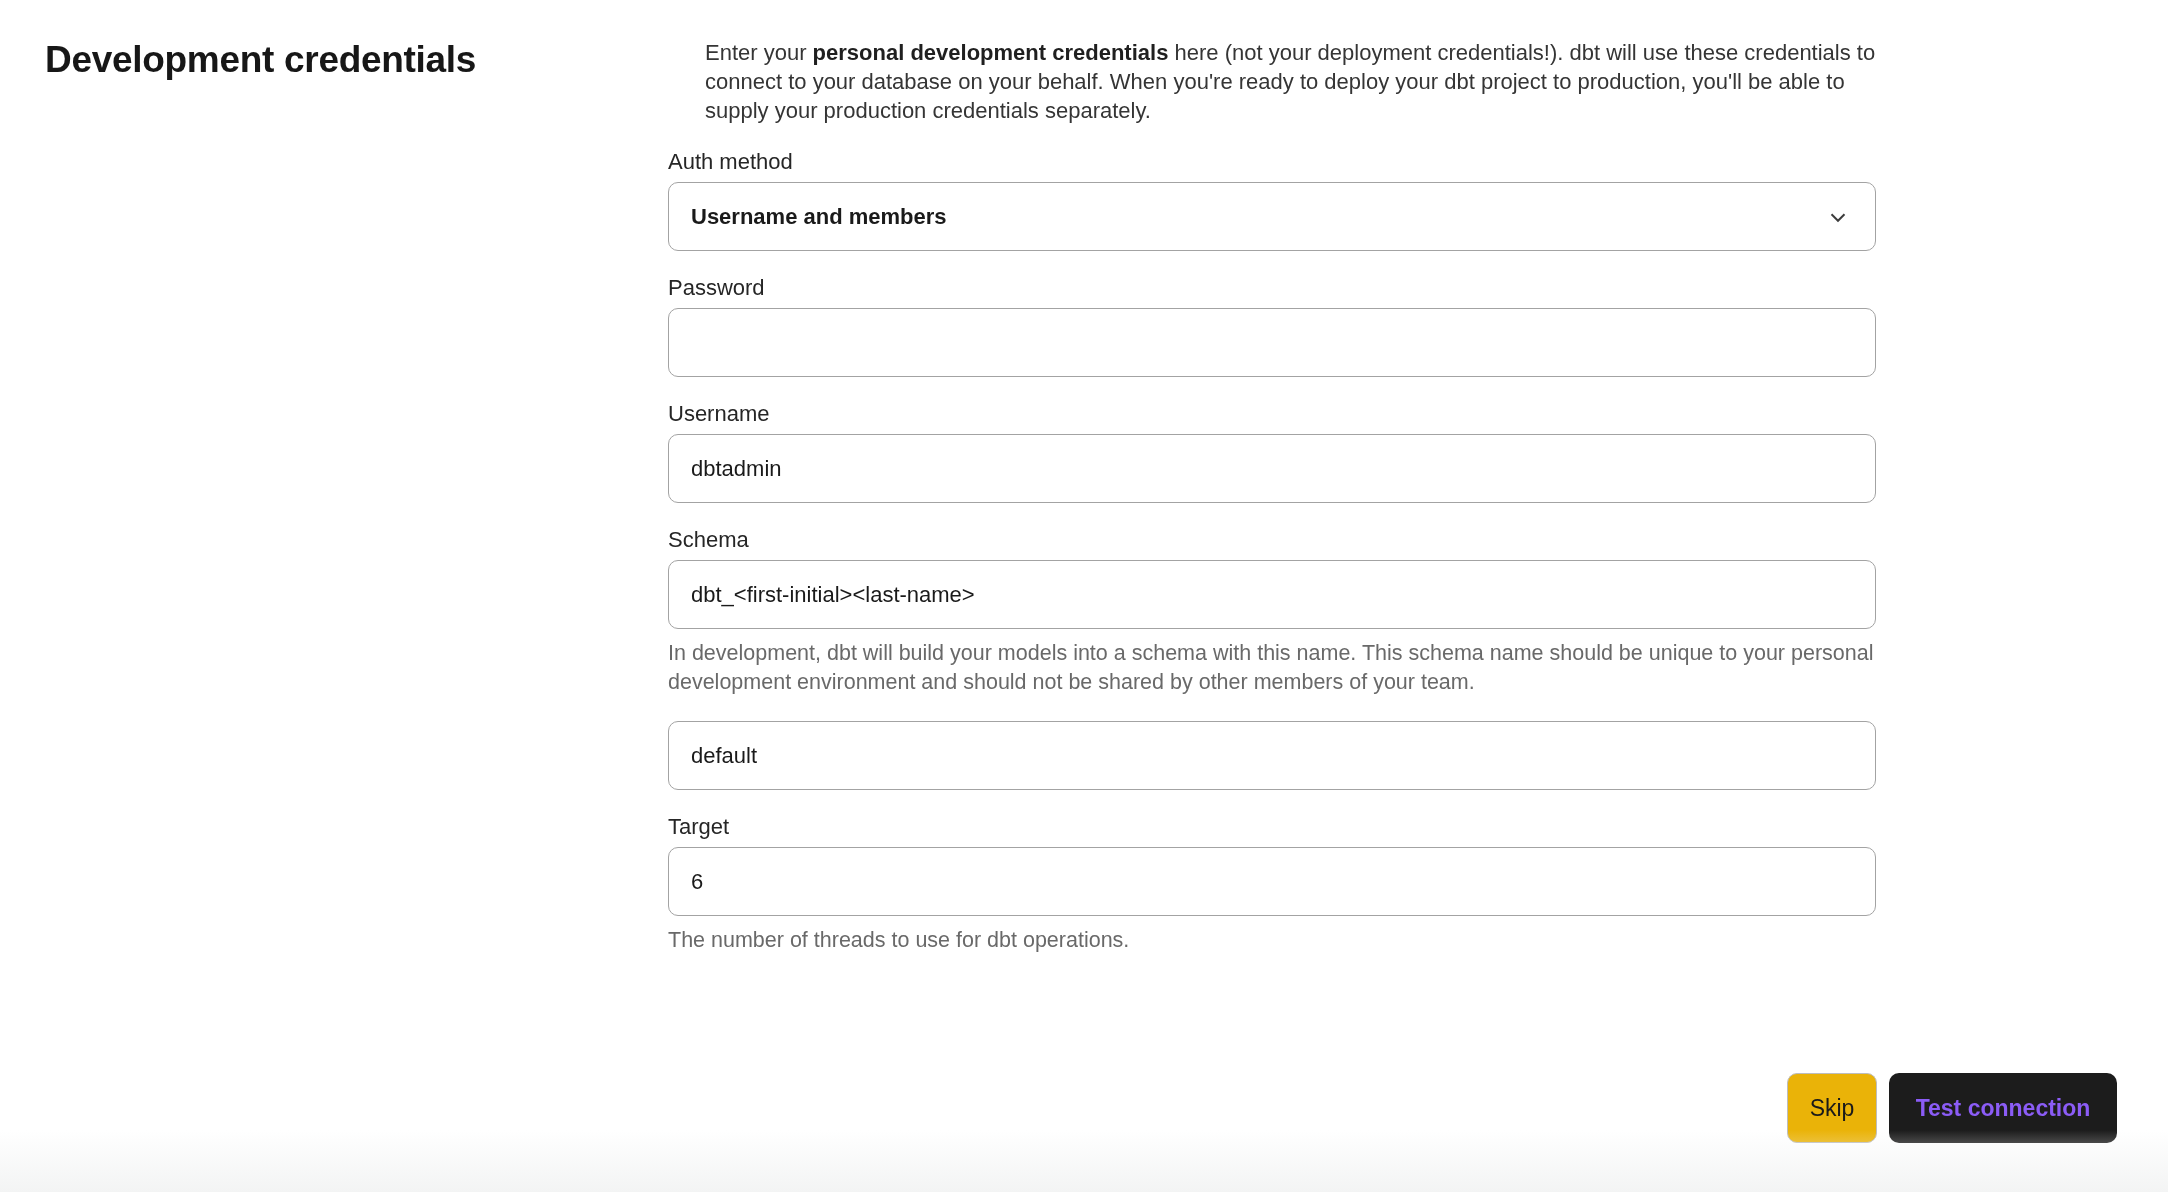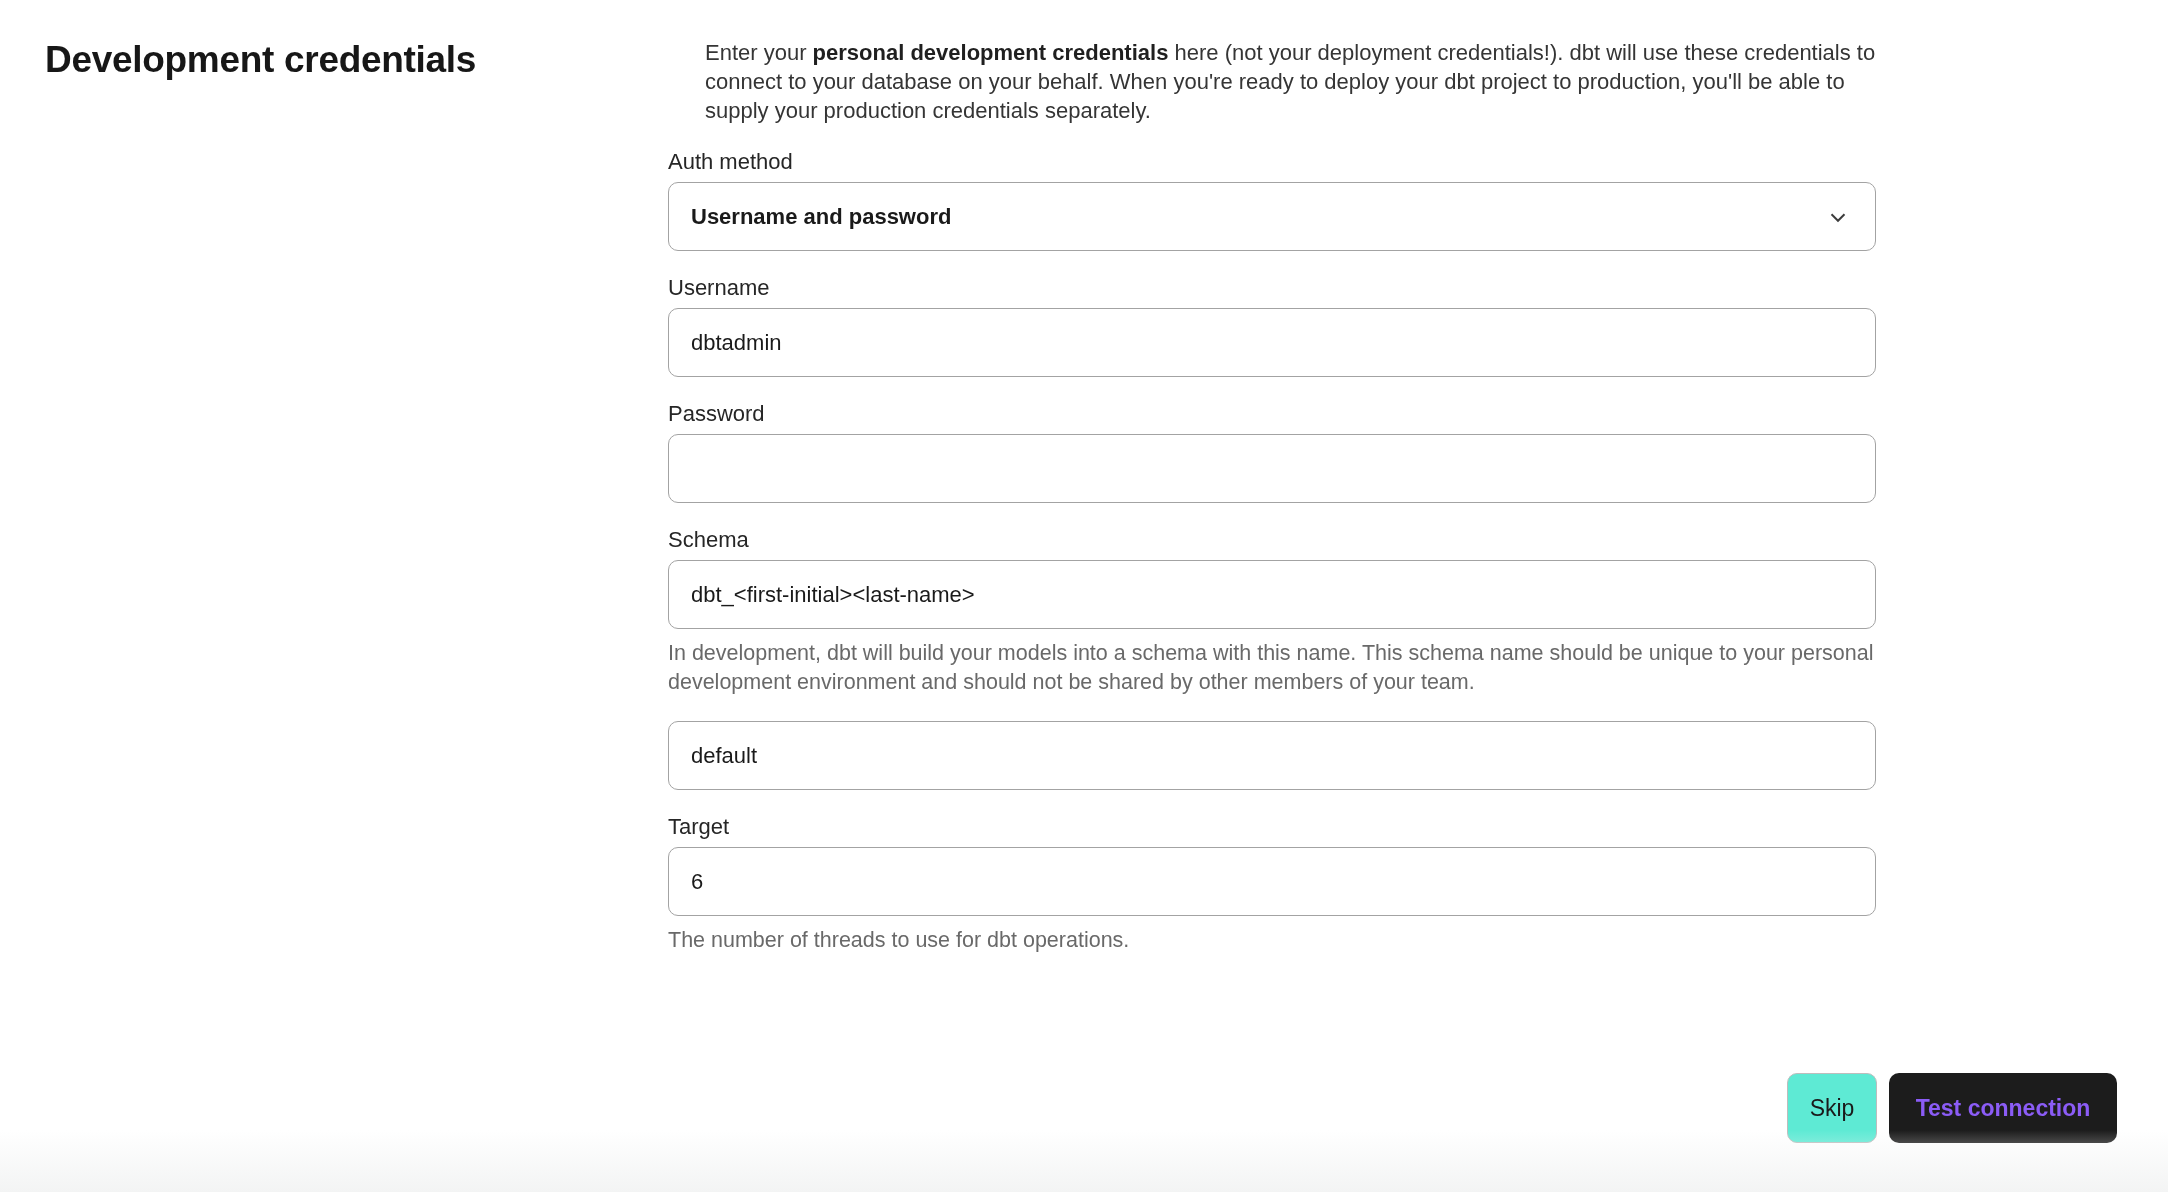--- a/index.html
+++ b/index.html
@@ -85,21 +85,21 @@
     border-radius: 10px;
     font-family: "Liberation Sans", sans-serif;
     font-size: 23px;
     display: flex;
     align-items: center;
     justify-content: center;
     cursor: pointer;
   }
   .btn-secondary {
     width: 90px;
-    background: #5eead4;
+    background: #eab308;
     border: 1.5px solid #bdbdbd;
     color: #1a1a1a;
     font-weight: 400;
   }
   .btn-primary {
     width: 228px;
     background: #1c1c1c;
     border: none;
     color: #8b5cf6;
     font-weight: 600;
@@ -121,37 +121,37 @@
     <h1 class="page-title">Development credentials</h1>
   </div>
 
   <div class="right-col">
 
     <p class="description"><span>Enter your </span><b>personal development credentials</b><span> here (not your deployment credentials!). dbt will use these credentials to connect to your database on your behalf. When you're ready to deploy your dbt project to production, you'll be able to supply your production credentials separately.</span></p>
 
     <div class="field">
       <div class="field-label">Auth method</div>
       <div class="select-box">
-        <span class="select-value">Username and password</span>
+        <span class="select-value">Username and members</span>
         <span class="chevron">
           <svg width="26" height="26" viewBox="0 0 24 24" fill="none" stroke="currentColor" stroke-width="1.8">
             <polyline points="6,9.5 12,15.5 18,9.5"></polyline>
           </svg>
         </span>
       </div>
     </div>
 
     <div class="field">
-      <div class="field-label">Username</div>
-      <input class="text-input" type="text" value="dbtadmin" style="">
+      <div class="field-label">Password</div>
+      <input class="text-input" type="password" value="" style="">
     </div>
 
     <div class="field">
-      <div class="field-label">Password</div>
-      <input class="text-input" type="password" value="" style="">
+      <div class="field-label">Username</div>
+      <input class="text-input" type="text" value="dbtadmin" style="">
     </div>
 
     <div class="field">
       <div class="field-label">Schema</div>
       <input class="text-input" type="text" value="dbt_&lt;first-initial&gt;&lt;last-name&gt;" style="">
       <div class="help-text">In development, dbt will build your models into a schema with this name. This schema name should be unique to your personal development environment and should not be shared by other members of your team.</div>
     </div>
 
     <div class="field">
       <input class="text-input" type="text" value="default" style="">

